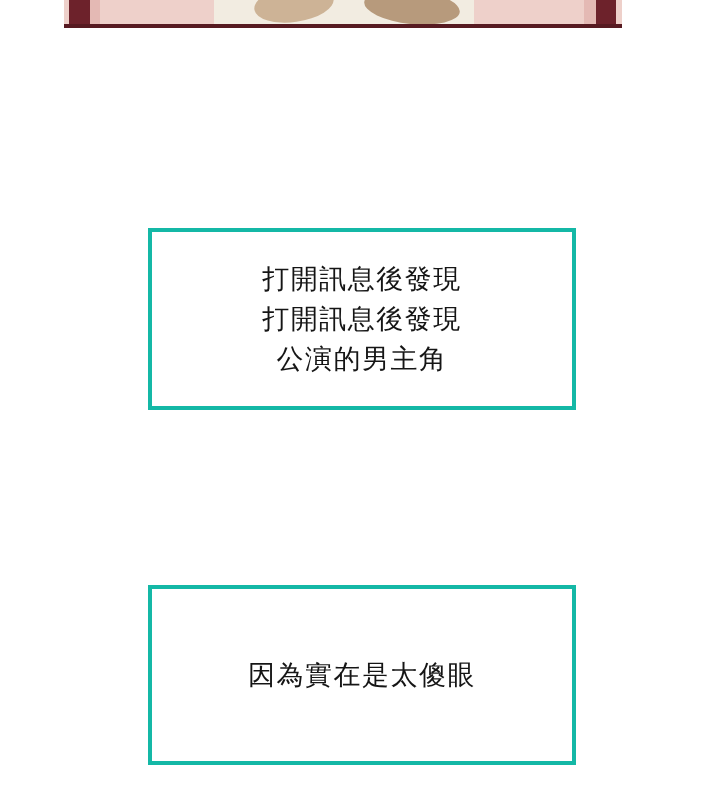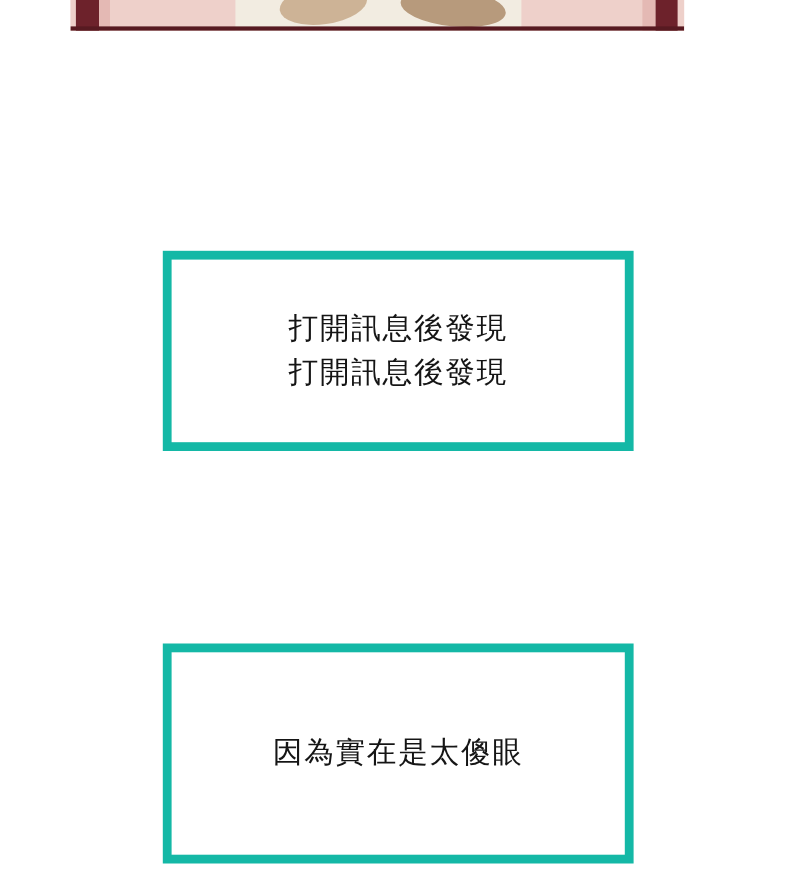--- a/index.html
+++ b/index.html
@@ -69,29 +69,29 @@
     position:absolute;left:0;bottom:0;width:100%;height:4px;
     background:var(--maroon-dark);
   }
 
   
   .narration-box{
     position:absolute;
     left:148px;
     width:428px;
     background:#ffffff;
-    border:8px solid #14b8a6;
+    border:4px solid #14b8a6;
     display:flex;
     flex-direction:column;
     align-items:center;
     justify-content:center;
     gap:12px;
   }
   .narration-box.box-1{top:228px;height:182px;}
-  .narration-box.box-2{top:585px;height:200px;}
+  .narration-box.box-2{top:585px;height:180px;font-family:Liberation Serif, serif;}
   .narration-line{
     color:var(--ink);
     font-size:27px;
     line-height:28px;
     letter-spacing:1.5px;
     text-align:center;
     white-space:nowrap;
   }
 </style>
 </head>
@@ -106,19 +106,20 @@
     <div class="stripe-left-shadow"></div>
     <div class="stripe-left"></div>
     <div class="stripe-right-shadow"></div>
     <div class="stripe-right"></div>
     <div class="bottom-border"></div>
   </div>
 
   <div class="narration-box box-1">
     <div class="narration-line">打開訊息後發現</div>
     <div class="narration-line">打開訊息後發現</div>
+    <div class="narration-line">公演的男主角</div>
   </div>
 
   <div class="narration-box box-2">
     <div class="narration-line">因為實在是太傻眼</div>
   </div>
 
 </div>
 
 </body></html>

